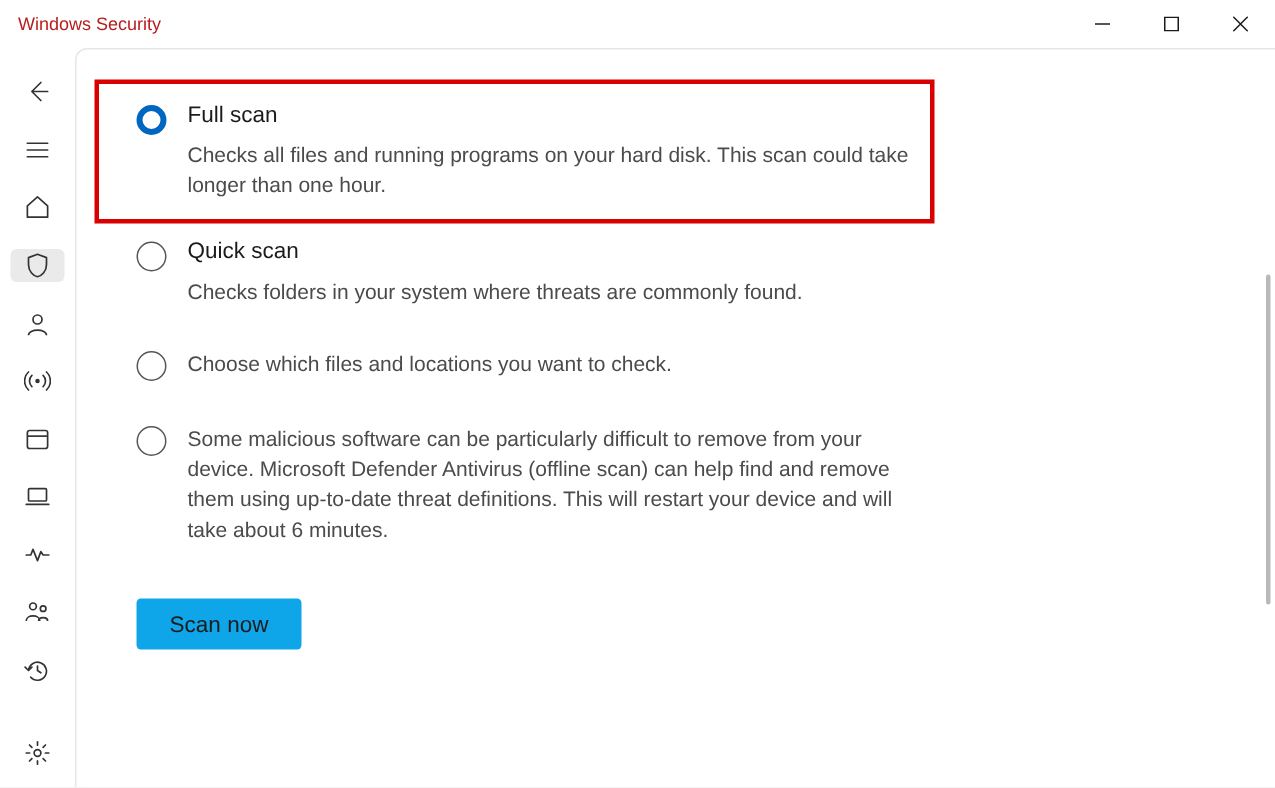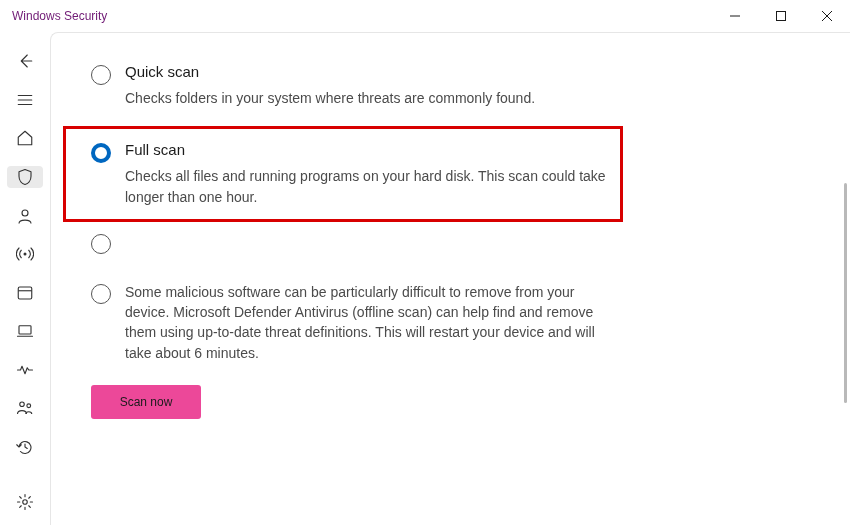--- a/index.html
+++ b/index.html
@@ -12,21 +12,21 @@
     color: #1b1b1b;
     overflow: hidden;
     position: relative;
   }
   .titlebar {
     display: flex;
     align-items: center;
     height: 32px;
     padding-left: 12px;
     font-size: 12px;
-    color: #701a75;
+    color: #b91c1c;
   }
   .titlebar-controls {
     margin-left: auto;
     display: flex;
   }
   .titlebar-btn {
     width: 46px;
     height: 32px;
     display: flex;
     align-items: center;
@@ -107,26 +107,26 @@
   }
   .highlight {
     border: 3px solid #d80000;
     margin-left: -28px;
     padding-left: 25px;
     padding-top: 12px;
     padding-bottom: 12px;
     width: 570px;
   }
   .scan-btn {
-    margin-top: 4px;
-    background: #ec4899;
+    margin-top: 18px;
+    background: #0ea5e9;
     border: none;
     width: 110px;
     height: 34px;
-    font-size: 12px;
+    font-size: 15px;
     color: #1b1b1b;
     border-radius: 3px;
     cursor: pointer;
   }
   .scrollbar-track {
     position: absolute;
     right: 3px;
     top: 150px;
     width: 3px;
     height: 220px;
@@ -226,39 +226,40 @@
     <div class="sidebar-icon" style="margin-bottom:12px">
       <svg width="18" height="18" viewBox="0 0 24 24">
           <circle cx="12" cy="12" r="3" fill="none" stroke="#333" stroke-width="1.5"></circle>
           <path d="M12 2 V5 M12 19 V22 M4.9 4.9 L7 7 M17 17 L19.1 19.1 M2 12 H5 M19 12 H22 M4.9 19.1 L7 17 M17 7 L19.1 4.9" stroke="#333" stroke-width="1.5" stroke-linecap="round"></path>
         </svg>
     </div>
   </div>
 
   <div class="content">
 
+    <div class="option selected highlight">
+      <div class="radio"></div>
+      <div>
+        <div class="opt-title">Full scan</div>
+        <div class="opt-desc">Checks all files and running programs on your hard disk. This scan could take longer than one hour.</div>
+      </div>
+    </div>
+
     <div class="option">
       <div class="radio"></div>
       <div>
         <div class="opt-title">Quick scan</div>
         <div class="opt-desc">Checks folders in your system where threats are commonly found.</div>
       </div>
     </div>
 
-    <div class="option selected highlight">
-      <div class="radio"></div>
-      <div>
-        <div class="opt-title">Full scan</div>
-        <div class="opt-desc">Checks all files and running programs on your hard disk. This scan could take longer than one hour.</div>
-      </div>
-    </div>
-
     <div class="option">
       <div class="radio"></div>
       <div>
+        <div class="opt-desc">Choose which files and locations you want to check.</div>
       </div>
     </div>
 
     <div class="option">
       <div class="radio"></div>
       <div>
         <div class="opt-desc">Some malicious software can be particularly difficult to remove from your device. Microsoft Defender Antivirus (offline scan) can help find and remove them using up-to-date threat definitions. This will restart your device and will take about 6 minutes.</div>
       </div>
     </div>
 

